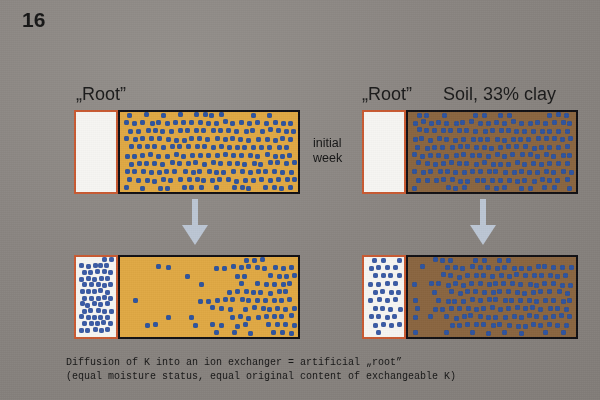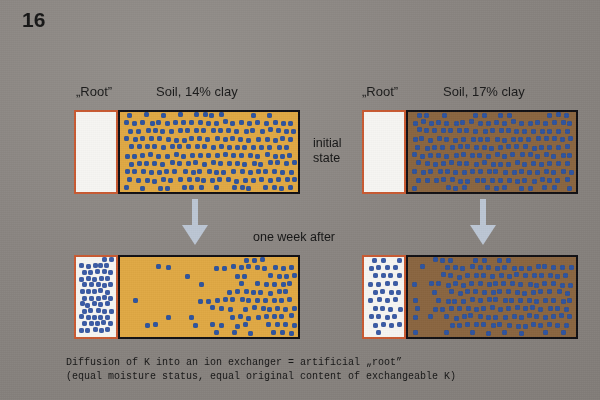--- a/index.html
+++ b/index.html
@@ -44,21 +44,21 @@
     left: 68px;
     top: 34px;
     font-size: 15.5px;
     font-weight: bold;
     color: #141414;
     letter-spacing: -0.2px;
     white-space: nowrap;
   }
   .col-label {
     position: absolute;
-    font-size: 13px;
+    font-size: 18px;
     color: #1a1a1a;
     white-space: nowrap;
   }
   .lbl-root-l { left: 76px;  top: 84px; }
   .lbl-soil-l { left: 156px; top: 84px; }
   .lbl-root-r { left: 362px; top: 84px; }
   .lbl-soil-r { left: 443px; top: 84px; }
 
   .stage-label {
     position: absolute;
@@ -137,27 +137,25 @@
   }
 </style>
 </head>
 <body>
 
 <div id="slide">
 
   <div class="slide-number">16</div>
 
   <div class="col-label lbl-root-l">„Root”</div>
-  <div class="col-label lbl-soil-l">Soil, 14% clay</div>
   <div class="col-label lbl-root-r">„Root”</div>
-  <div class="col-label lbl-soil-r">Soil, 17% clay</div>
+  <div class="col-label lbl-soil-r">Soil, 33% clay</div>
 
   <div class="stage-label lbl-initial">initial
-state</div>
-  <div class="stage-label lbl-week">one week after</div>
+week</div>
 
   <div class="root-box" id="root-tl" style="left:74px;  top:110px; width:44px; height:84px;">
     <div class="dots" id="dots-root-tl"></div>
   </div>
   <div class="soil-box soil-14" id="soil-tl" style="left:118px; top:110px; width:182px; height:84px;">
     <div class="dots" id="dots-soil-tl">
         <span style="left:7.1px;top:0.6px;width:5px;height:5px"></span>
         <span style="left:23.9px;top:0.2px;width:5px;height:5px"></span>
         <span style="left:41.1px;top:0.8px;width:5px;height:5px"></span>
         <span style="left:58.2px;top:0.2px;width:5px;height:5px"></span>

